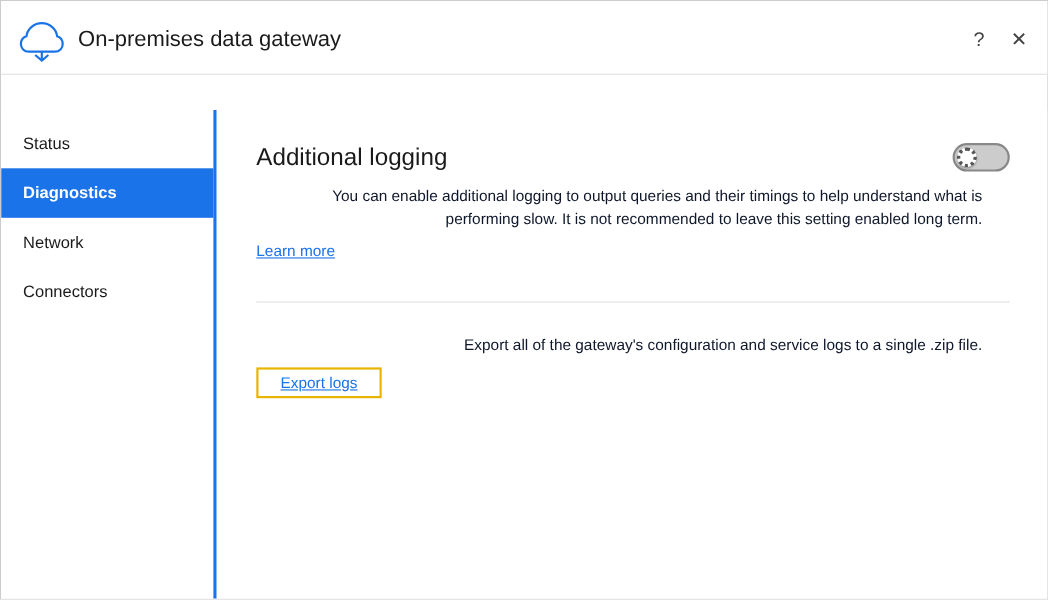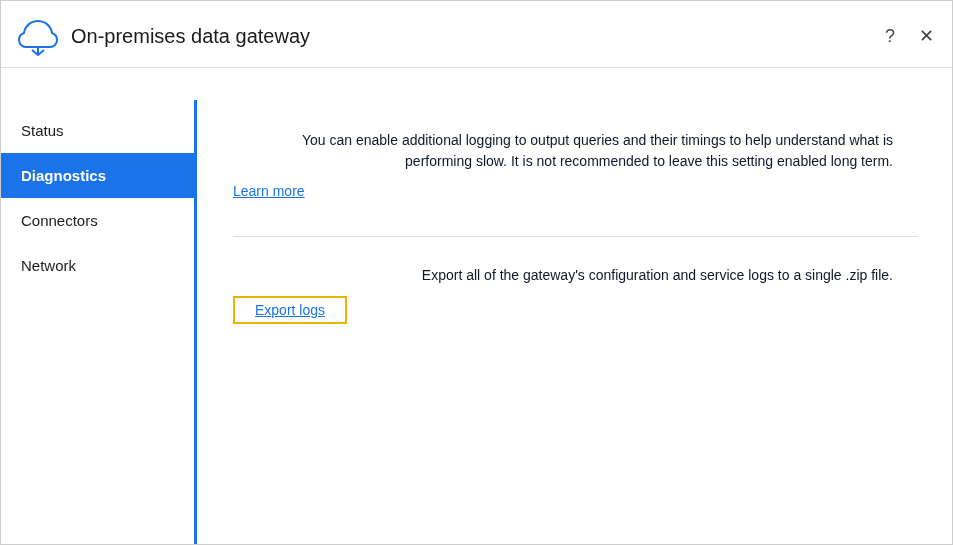--- a/index.html
+++ b/index.html
@@ -201,30 +201,38 @@
   <div class="content-area">
 
     <nav class="sidebar">
       <div class="sidebar-item">
         <span>Status</span>
       </div>
       <div class="sidebar-item active">
         <span>Diagnostics</span>
       </div>
       <div class="sidebar-item">
+        <span>Network</span>
+      </div>
+      <div class="sidebar-item">
         <span>Connectors</span>
       </div>
-      <div class="sidebar-item">
-        <span>Network</span>
-      </div>
     </nav>
 
     <main class="main-content">
 
       <div class="section">
+        <div class="section-title">
+          <span>Additional logging</span>
+          <div class="toggle-switch">
+            <div class="toggle-track">
+              <div class="toggle-knob"></div>
+            </div>
+          </div>
+        </div>
         <p class="section-description">You can enable additional logging to output queries and their timings to help understand what is performing slow. It is not recommended to leave this setting enabled long term.</p>
         <button class="learn-more-link">Learn more</button>
       </div>
 
       <div class="divider"></div>
 
       <div class="section">
         <p class="section-description">Export all of the gateway's configuration and service logs to a single .zip file.</p>
         <button class="export-logs-btn">Export logs</button>
       </div>

